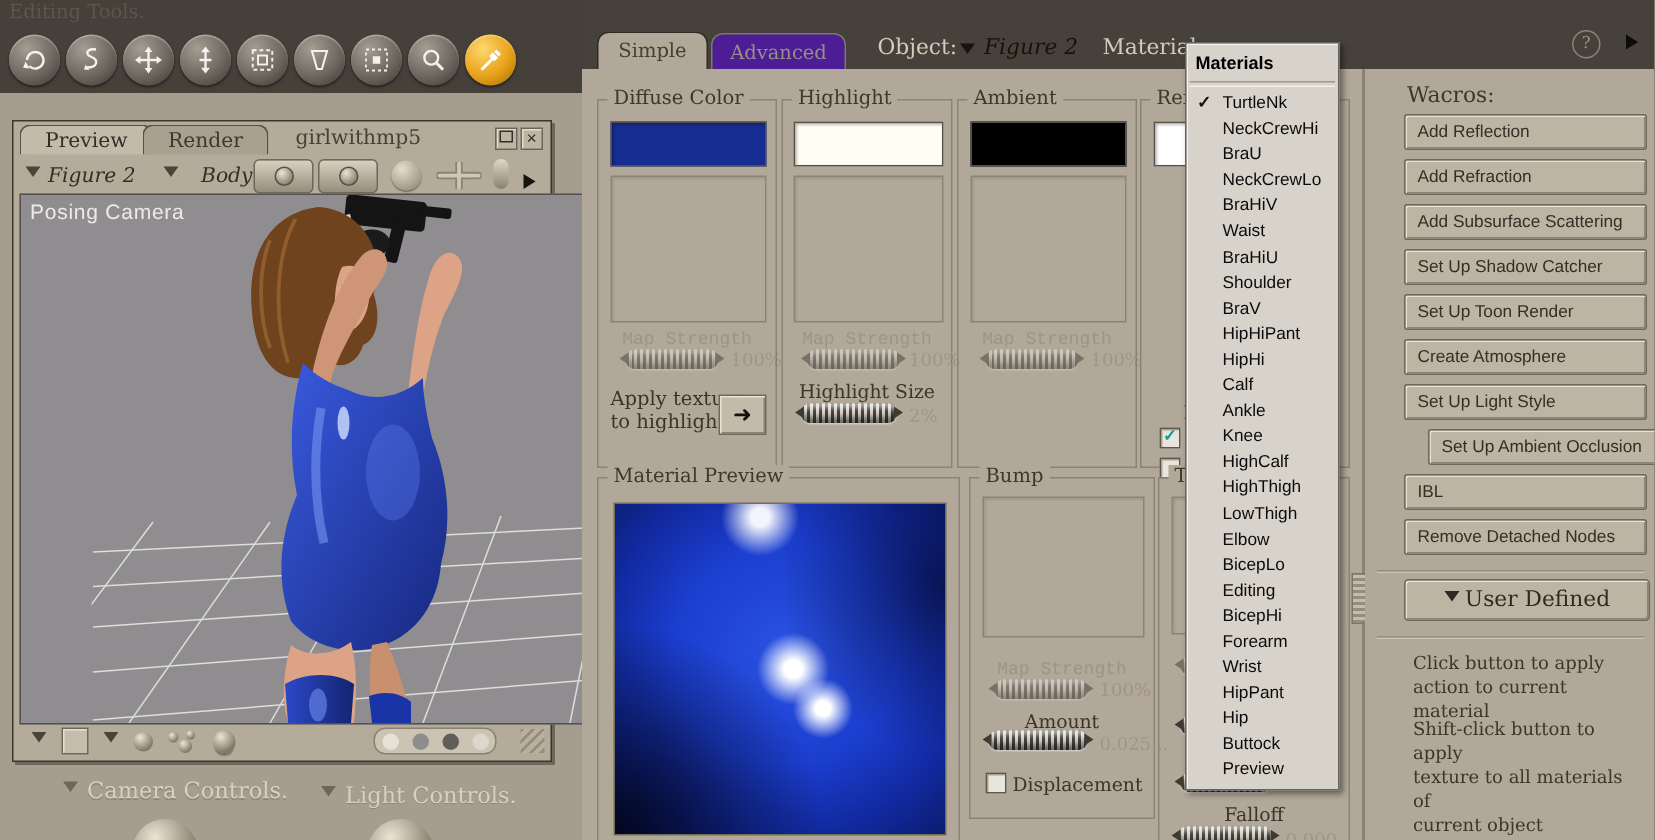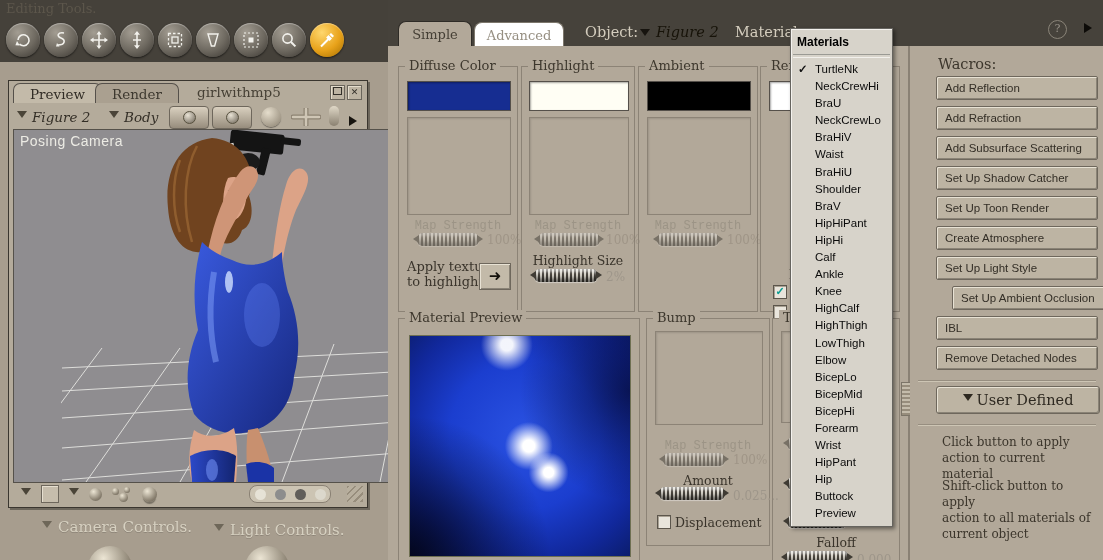--- a/index.html
+++ b/index.html
@@ -44,21 +44,21 @@
     background:#ccc4b3;border:1px solid #8a8174;display:flex;align-items:center;justify-content:space-around;}
   .disp-dot{width:11px;height:11px;border-radius:50%;border:1px solid #79热1;}
   .grip{width:16px;height:16px;background:repeating-linear-gradient(135deg,#978d7c 0 2px,#b8af9e 2px 5px);}
   .ctrl-label{font-size:15px;color:#d7d1c1;display:flex;align-items:center;gap:6px;text-shadow:0 1px 0 rgba(0,0,0,.15);}
   .ctrl-label .tri-d{border-top-color:#6e6759;}
   
   .mat-header{left:388px;top:0;width:715px;height:46px;background:#46423b;border-bottom:1px solid #2e2b26;}
   .mtab{position:absolute;height:24px;line-height:25px;text-align:center;
     border-radius:8px 8px 0 0;font-size:13px;}
   .mtab.on{background:#b2a899;color:#453f35;border:1px solid #2e2b26;border-bottom:none;}
-  .mtab.off{background:#ffffff;color:#968f82;border:1px solid #7d776c;border-bottom:none;}
+  .mtab.off{background:#4c1d95;color:#968f82;border:1px solid #7d776c;border-bottom:none;}
   .hdr-lab{font-size:14.5px;color:#d3ccbd;}
   .hdr-val{font-size:14.5px;font-style:italic;color:#171309;}
   .help-circ{width:17px;height:17px;border-radius:50%;border:1px solid #8a8478;color:#9a948a;
     font-size:11px;text-align:center;line-height:16px;}
   
   .mat-panel{left:388px;top:46px;width:520px;height:514px;background:#b2a899;}
   .gbox{position:absolute;border:1px solid #8c8376;}
   .glabel{position:absolute;top:-9px;left:6px;padding:0 4px;background:#b2a899;font-size:13px;color:#3d372d;white-space:nowrap;}
   .swatch{position:absolute;border:1px solid #55504a;box-shadow:inset 1px 1px 2px rgba(0,0,0,.35);}
   .mapbox{position:absolute;border:1px solid #8c8376;box-shadow:inset 1px 1px 2px rgba(0,0,0,.12);}
@@ -180,21 +180,21 @@
       <div class="ptab off" style="left:86px;">Render</div>
       <div class="pwin-title" style="left:188px;">girlwithmp5</div>
       <div class="winbtn" style="right:22px;"><span style="display:inline-block;width:7px;height:6px;border:1px solid #33302a;"></span></div>
       <div class="winbtn" style="right:5px;">✕</div>
     </div>
     <div class="abs" style="left:0;top:23px;width:100%;height:25px;">
       <div class="abs" style="left:8px;top:5px;display:flex;align-items:center;gap:5px;">
         <span class="tri-d"></span>
         <span class="selname">Figure 2</span>
       </div>
-      <div class="abs" style="left:100px;top:5px;display:flex;align-items:center;gap:5px;">
+      <div class="abs" style="left:100px;top:5px;display:flex;align-items:center;gap:15px;">
         <span class="tri-d"></span>
         <span class="selname">Body</span>
       </div>
       <div class="camicon" style="left:160px;">
           <span class="lens"></span>
         </div>
       <div class="camicon" style="left:203px;">
           <span class="lens"></span>
         </div>
       <div class="ballicon" style="left:252px;top:3px;"></div>
@@ -408,21 +408,21 @@
       <span class="tri-d" style="border-top-color:#2e2921;"></span>
       <span>User Defined</span>
     </div>
     <div class="hline" style="top:378px;"></div>
     <div class="abs helptxt" style="left:32px;top:388px;width:150px;">
       <div>Click button to apply</div>
       <div>action to current material</div>
     </div>
     <div class="abs helptxt" style="left:32px;top:432px;width:150px;">
       <div>Shift-click button to apply</div>
-      <div>action to all materials of</div>
+      <div>texture to all materials of</div>
       <div>current object</div>
     </div>
   </div>
 
   <div class="abs menu">
     <div class="menu-title">Materials</div>
     <div class="menu-sep"></div>
     <div id="materials-list">
         <div class="menu-item"><span class="menu-check">✓</span>TurtleNk</div>
         <div class="menu-item">NeckCrewHi</div>
@@ -436,21 +436,21 @@
         <div class="menu-item">HipHiPant</div>
         <div class="menu-item">HipHi</div>
         <div class="menu-item">Calf</div>
         <div class="menu-item">Ankle</div>
         <div class="menu-item">Knee</div>
         <div class="menu-item">HighCalf</div>
         <div class="menu-item">HighThigh</div>
         <div class="menu-item">LowThigh</div>
         <div class="menu-item">Elbow</div>
         <div class="menu-item">BicepLo</div>
-        <div class="menu-item">BicepMid</div>
+        <div class="menu-item">Editing</div>
         <div class="menu-item">BicepHi</div>
         <div class="menu-item">Forearm</div>
         <div class="menu-item">Wrist</div>
         <div class="menu-item">HipPant</div>
         <div class="menu-item">Hip</div>
         <div class="menu-item">Buttock</div>
         <div class="menu-item">Preview</div>
       </div>
   </div>
 

